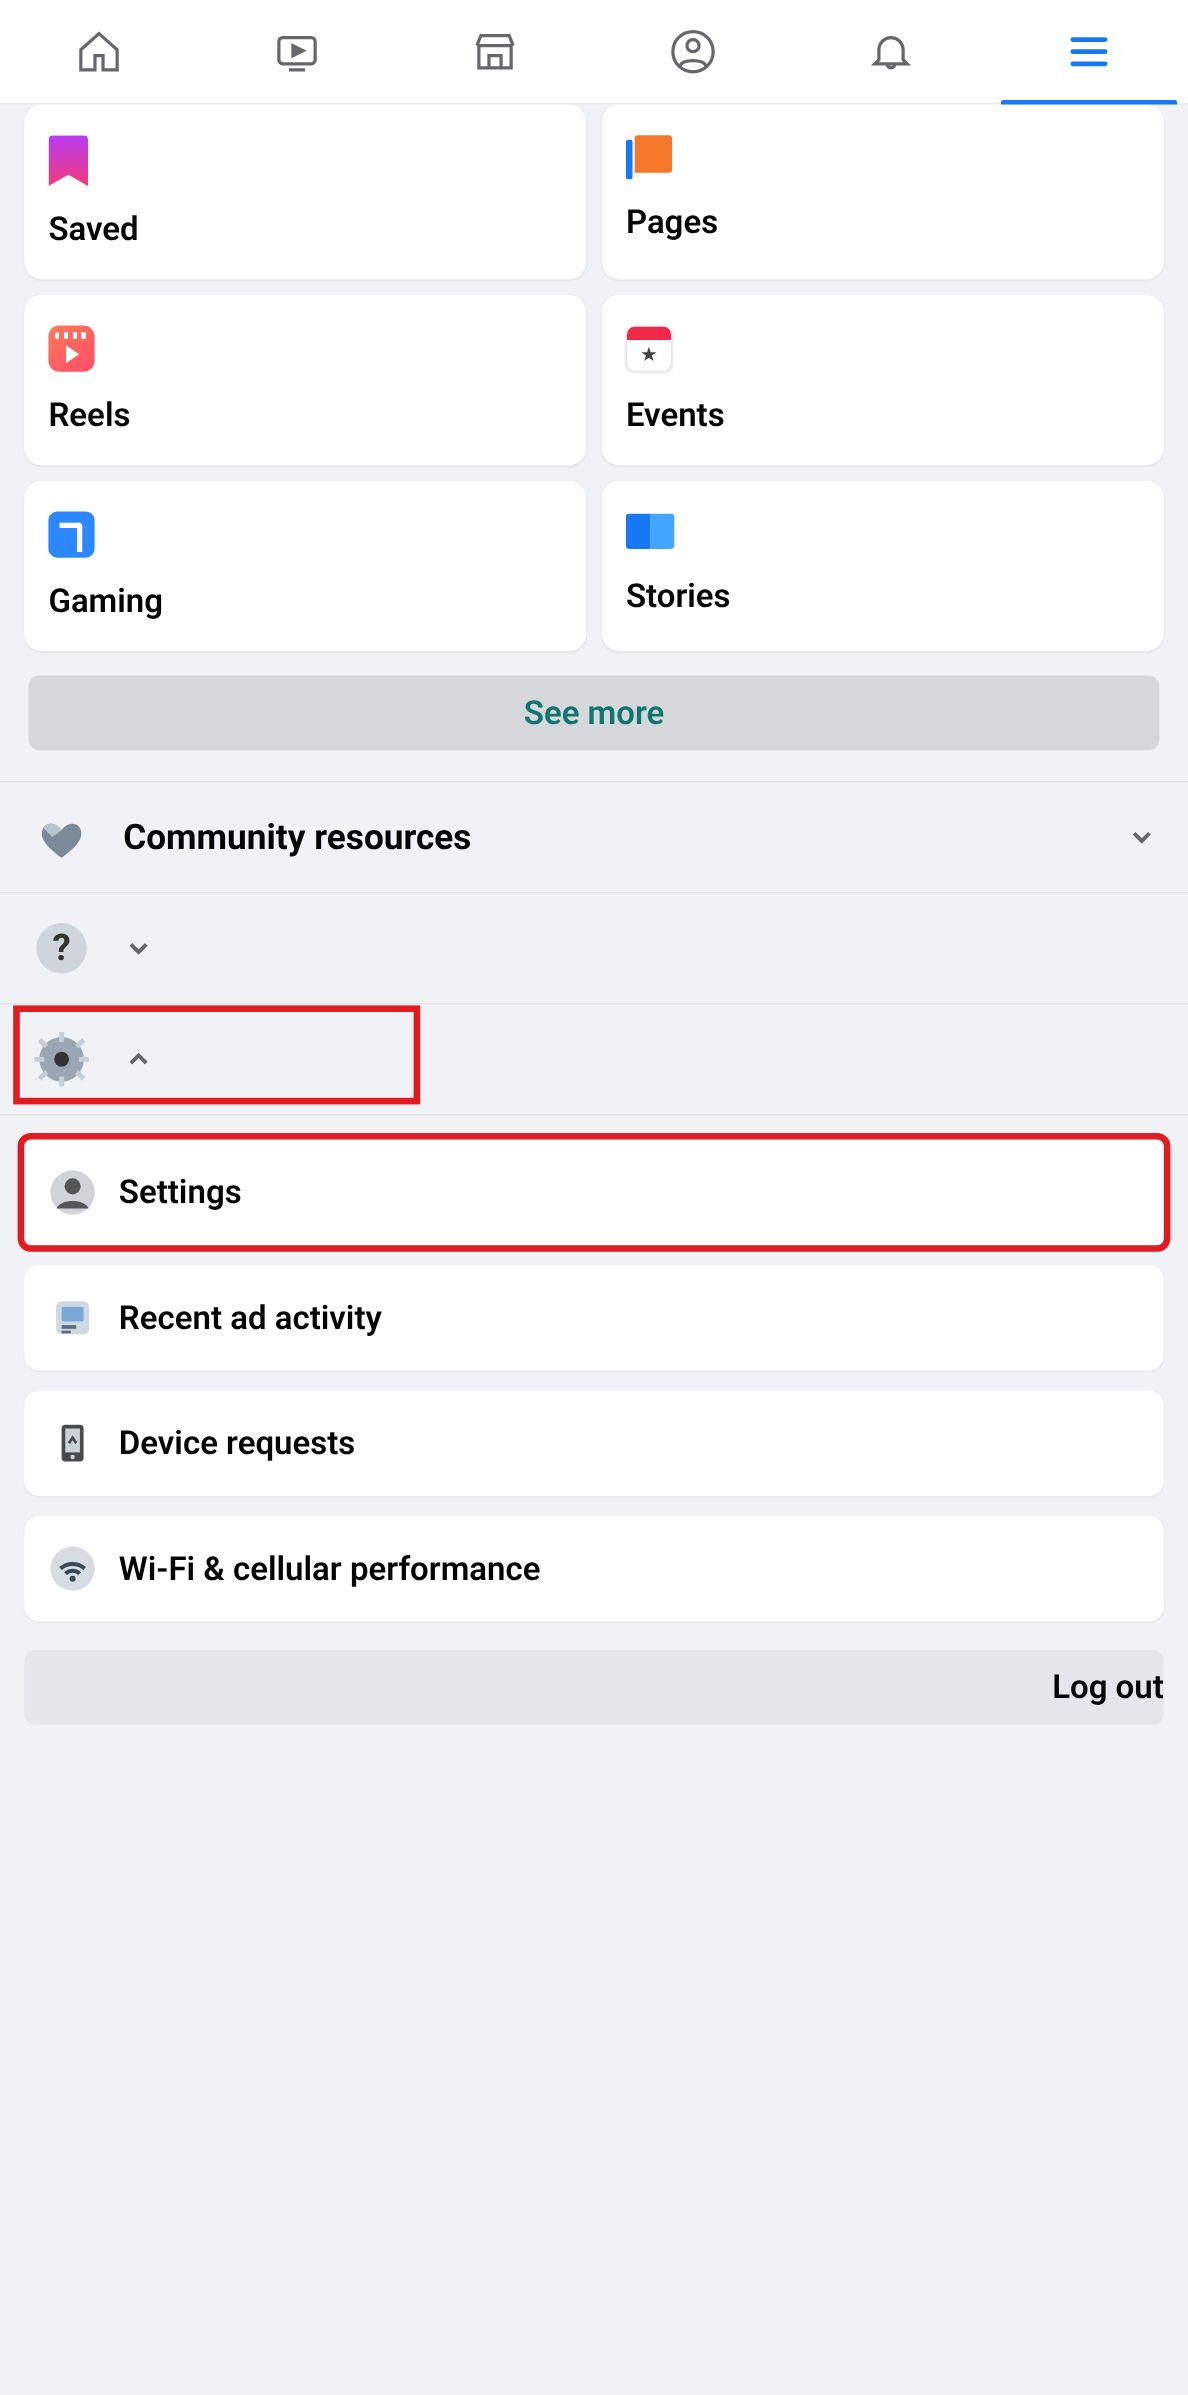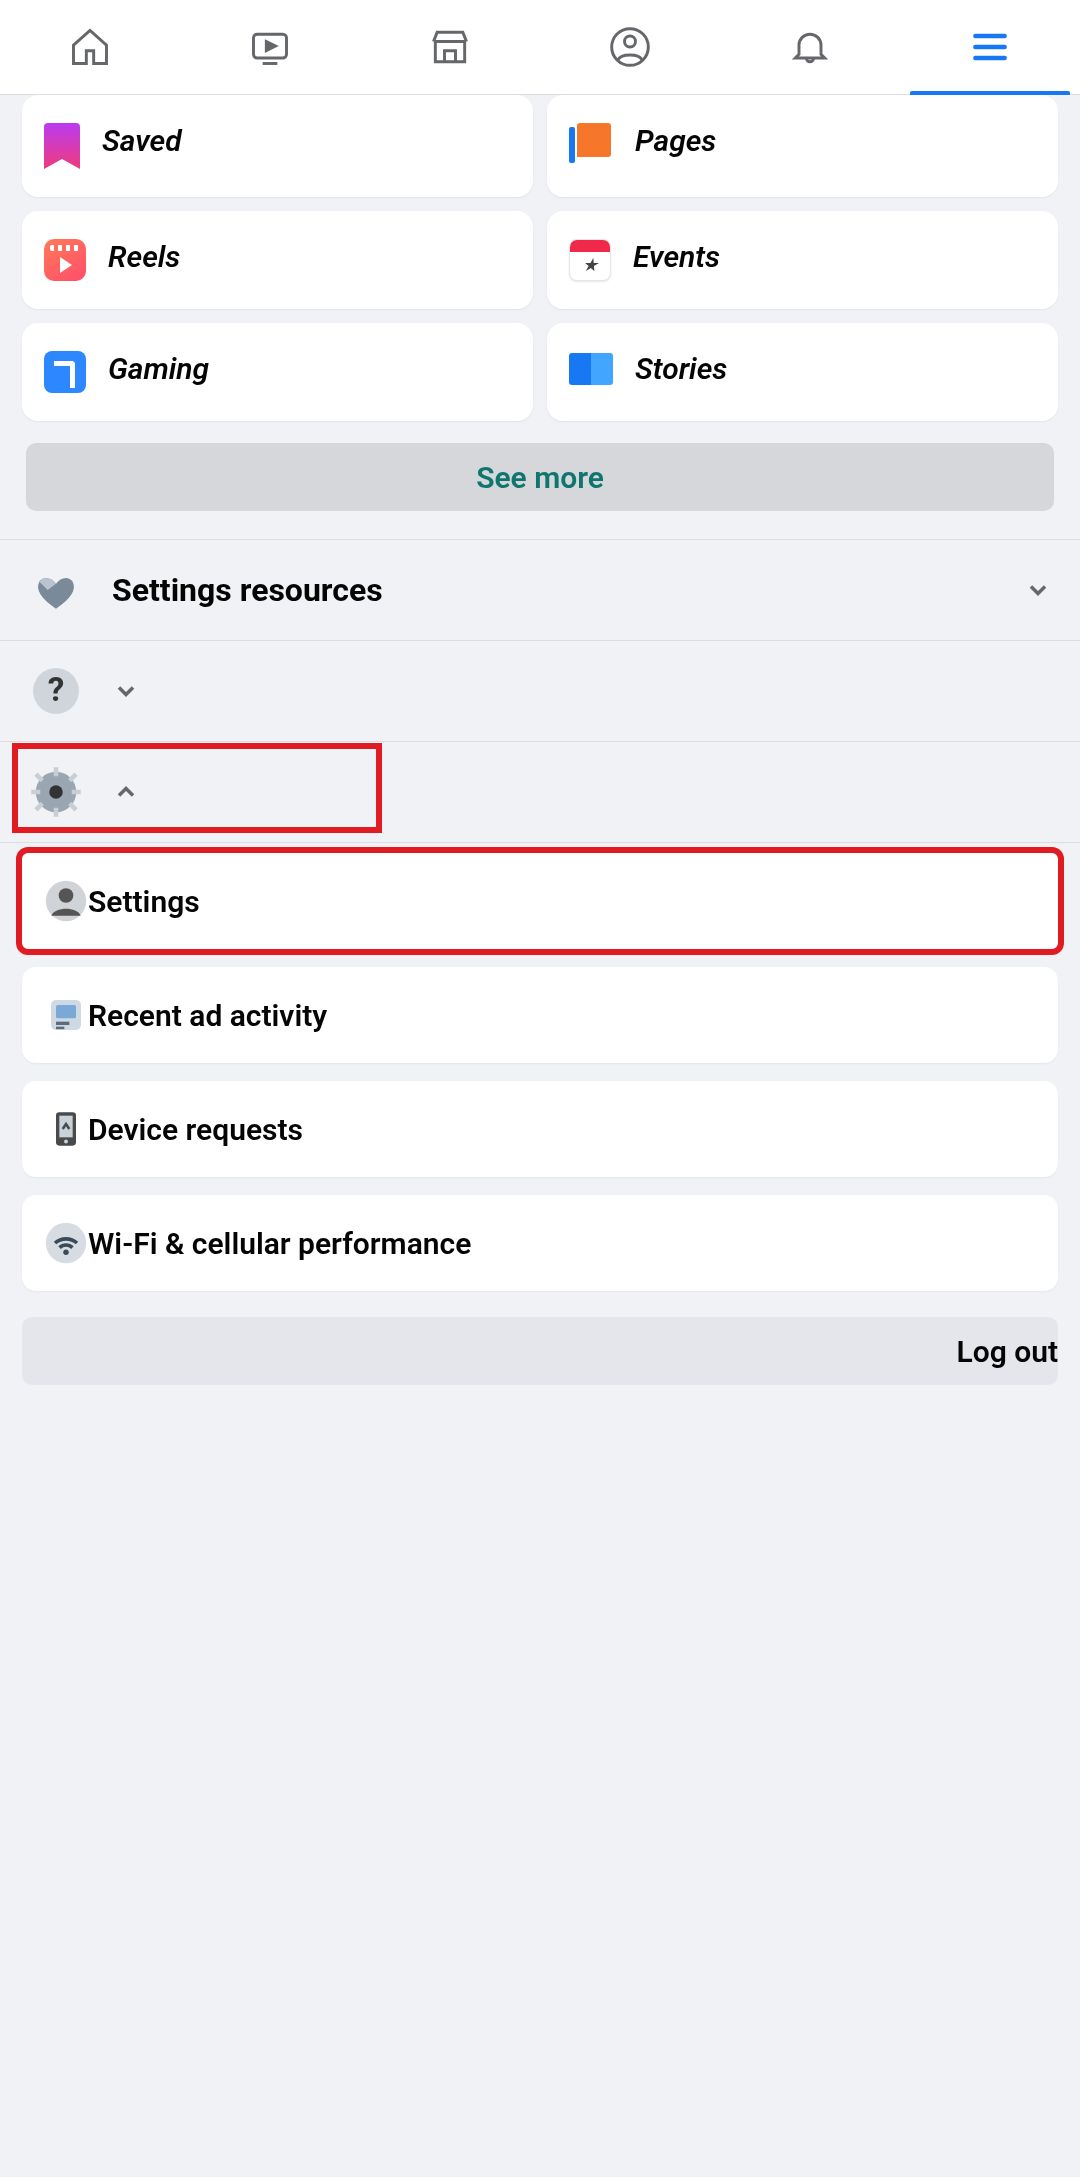--- a/index.html
+++ b/index.html
@@ -6,21 +6,21 @@
   html, body { width: 1080px; font-family: -apple-system, BlinkMacSystemFont, "Segoe UI", Roboto, Helvetica, Arial, sans-serif; background: #f0f2f5; color: #050505; }
   
   
   .topnav { display: flex; background: #fff; border-bottom: 1px solid #dadde1; }
   .topnav-tab { flex: 1; display: flex; align-items: center; justify-content: center; height: 94px; position: relative; }
   .topnav-tab svg { width: 44px; height: 44px; }
   .topnav-tab.active::after { content: ""; position: absolute; bottom: -1px; left: 10px; right: 10px; height: 4px; background: #1877f2; border-radius: 2px 2px 0 0; }
   
   
   .card-grid { display: grid; grid-template-columns: 1fr 1fr; gap: 14px; padding: 0 22px 22px; background: #f0f2f5; }
-  .card { background: #fff; border-radius: 16px; padding: 28px 22px; display: flex; flex-direction: row; gap: 22px; box-shadow: 0 1px 2px rgba(0,0,0,0.06); font-style: italic; }
+  .card { background: #fff; border-radius: 16px; padding: 28px 22px; display: flex; flex-direction: column; gap: 22px; box-shadow: 0 1px 2px rgba(0,0,0,0.06); }
   .card-label { font-size: 30px; font-weight: 600; }
   
   
   .ic-saved { width: 36px; height: 46px; background: linear-gradient(180deg,#b93cf3 0%,#f03a7b 100%); border-radius: 4px 4px 0 0; clip-path: polygon(0 0,100% 0,100% 100%,50% 78%,0 100%); }
   .ic-pages { width: 44px; height: 40px; position: relative; }
   .ic-pages::before { content:""; position:absolute; left:0; top:4px; width:6px; height:36px; background:#1877f2; border-radius:2px; }
   .ic-pages::after { content:""; position:absolute; left:8px; top:0; width:34px; height:34px; background:#f7772a; border-radius:3px 3px 3px 0; }
   .ic-reels { width:42px; height:42px; background: linear-gradient(145deg,#ff7a59,#ff4d6a); border-radius:10px; position:relative; }
   .ic-reels::before { content:""; position:absolute; top:6px; left:6px; right:6px; height:6px; background: repeating-linear-gradient(90deg,#fff 0 4px, transparent 4px 8px); border-radius:2px; }
   .ic-reels::after { content:""; position:absolute; left:16px; top:18px; border-left:12px solid #fff; border-top:8px solid transparent; border-bottom:8px solid transparent; }
@@ -39,21 +39,21 @@
   
   
   .section { display:flex; align-items:center; gap:28px; padding:22px 28px; border-top:1px solid #dadde1; }
   .section:last-of-type { border-bottom:1px solid #dadde1; }
   .section-title { flex:1; font-size:32px; font-weight:700; }
   .section-icon { width:56px; height:56px; display:flex; align-items:center; justify-content:center; }
   .chev { width:28px; height:28px; }
   
   
   .sub-area { padding: 10px 22px 0; background:#f0f2f5; }
-  .sub-card { background:#fff; border-radius:14px; padding:26px 22px; display:flex; align-items:center; margin-bottom:18px; box-shadow:0 1px 2px rgba(0,0,0,.05); }
+  .sub-card { background:#fff; border-radius:14px; padding:26px 22px; display:flex; align-items:center; gap:20px; margin-bottom:18px; box-shadow:0 1px 2px rgba(0,0,0,.05);margin-top:12px; }
   .sub-card .sub-icon { width:44px; height:44px; display:flex; align-items:center; justify-content:center; }
   .sub-card .sub-label { font-size:30px; font-weight:600; }
   .sub-highlight { outline:6px solid #e11b22; border-radius:6px; }
 </style>
 </head>
 <body>
 
 <div class="topnav">
   <div class="topnav-tab">
     <svg viewBox="0 0 24 24" fill="none" stroke="#65676b" stroke-width="1.6">
@@ -128,21 +128,21 @@
 </div>
 
 <div style="background:#f0f2f5">
   <div class="section">
     <span class="section-icon">
       <svg viewBox="0 0 24 24" width="50" height="50">
           <path fill="#7a8a99" d="M12 21 C5 16 2 12 4 8 c2-3 6-2 8 1 2-3 6-4 8-1 2 4-1 8-8 13z"></path>
           <path fill="#b8c4cf" d="M12 9 c-2-3-6-4-8-1 l4 4z"></path>
         </svg>
     </span>
-    <div class="section-title">Settings resources</div>
+    <div class="section-title">Community resources</div>
     <svg class="chev" viewBox="0 0 24 24" fill="none" stroke="#65676b" stroke-width="3">
         <polyline points="6 9 12 15 18 9"></polyline>
       </svg>
   </div>
 
   <div class="section">
     <span class="section-icon">
       <svg viewBox="0 0 24 24" width="50" height="50">
           <circle cx="12" cy="12" r="11" fill="#cfd5db"></circle>
           <text x="12" y="17" text-anchor="middle" font-size="16" font-weight="bold" fill="#333">?</text>

